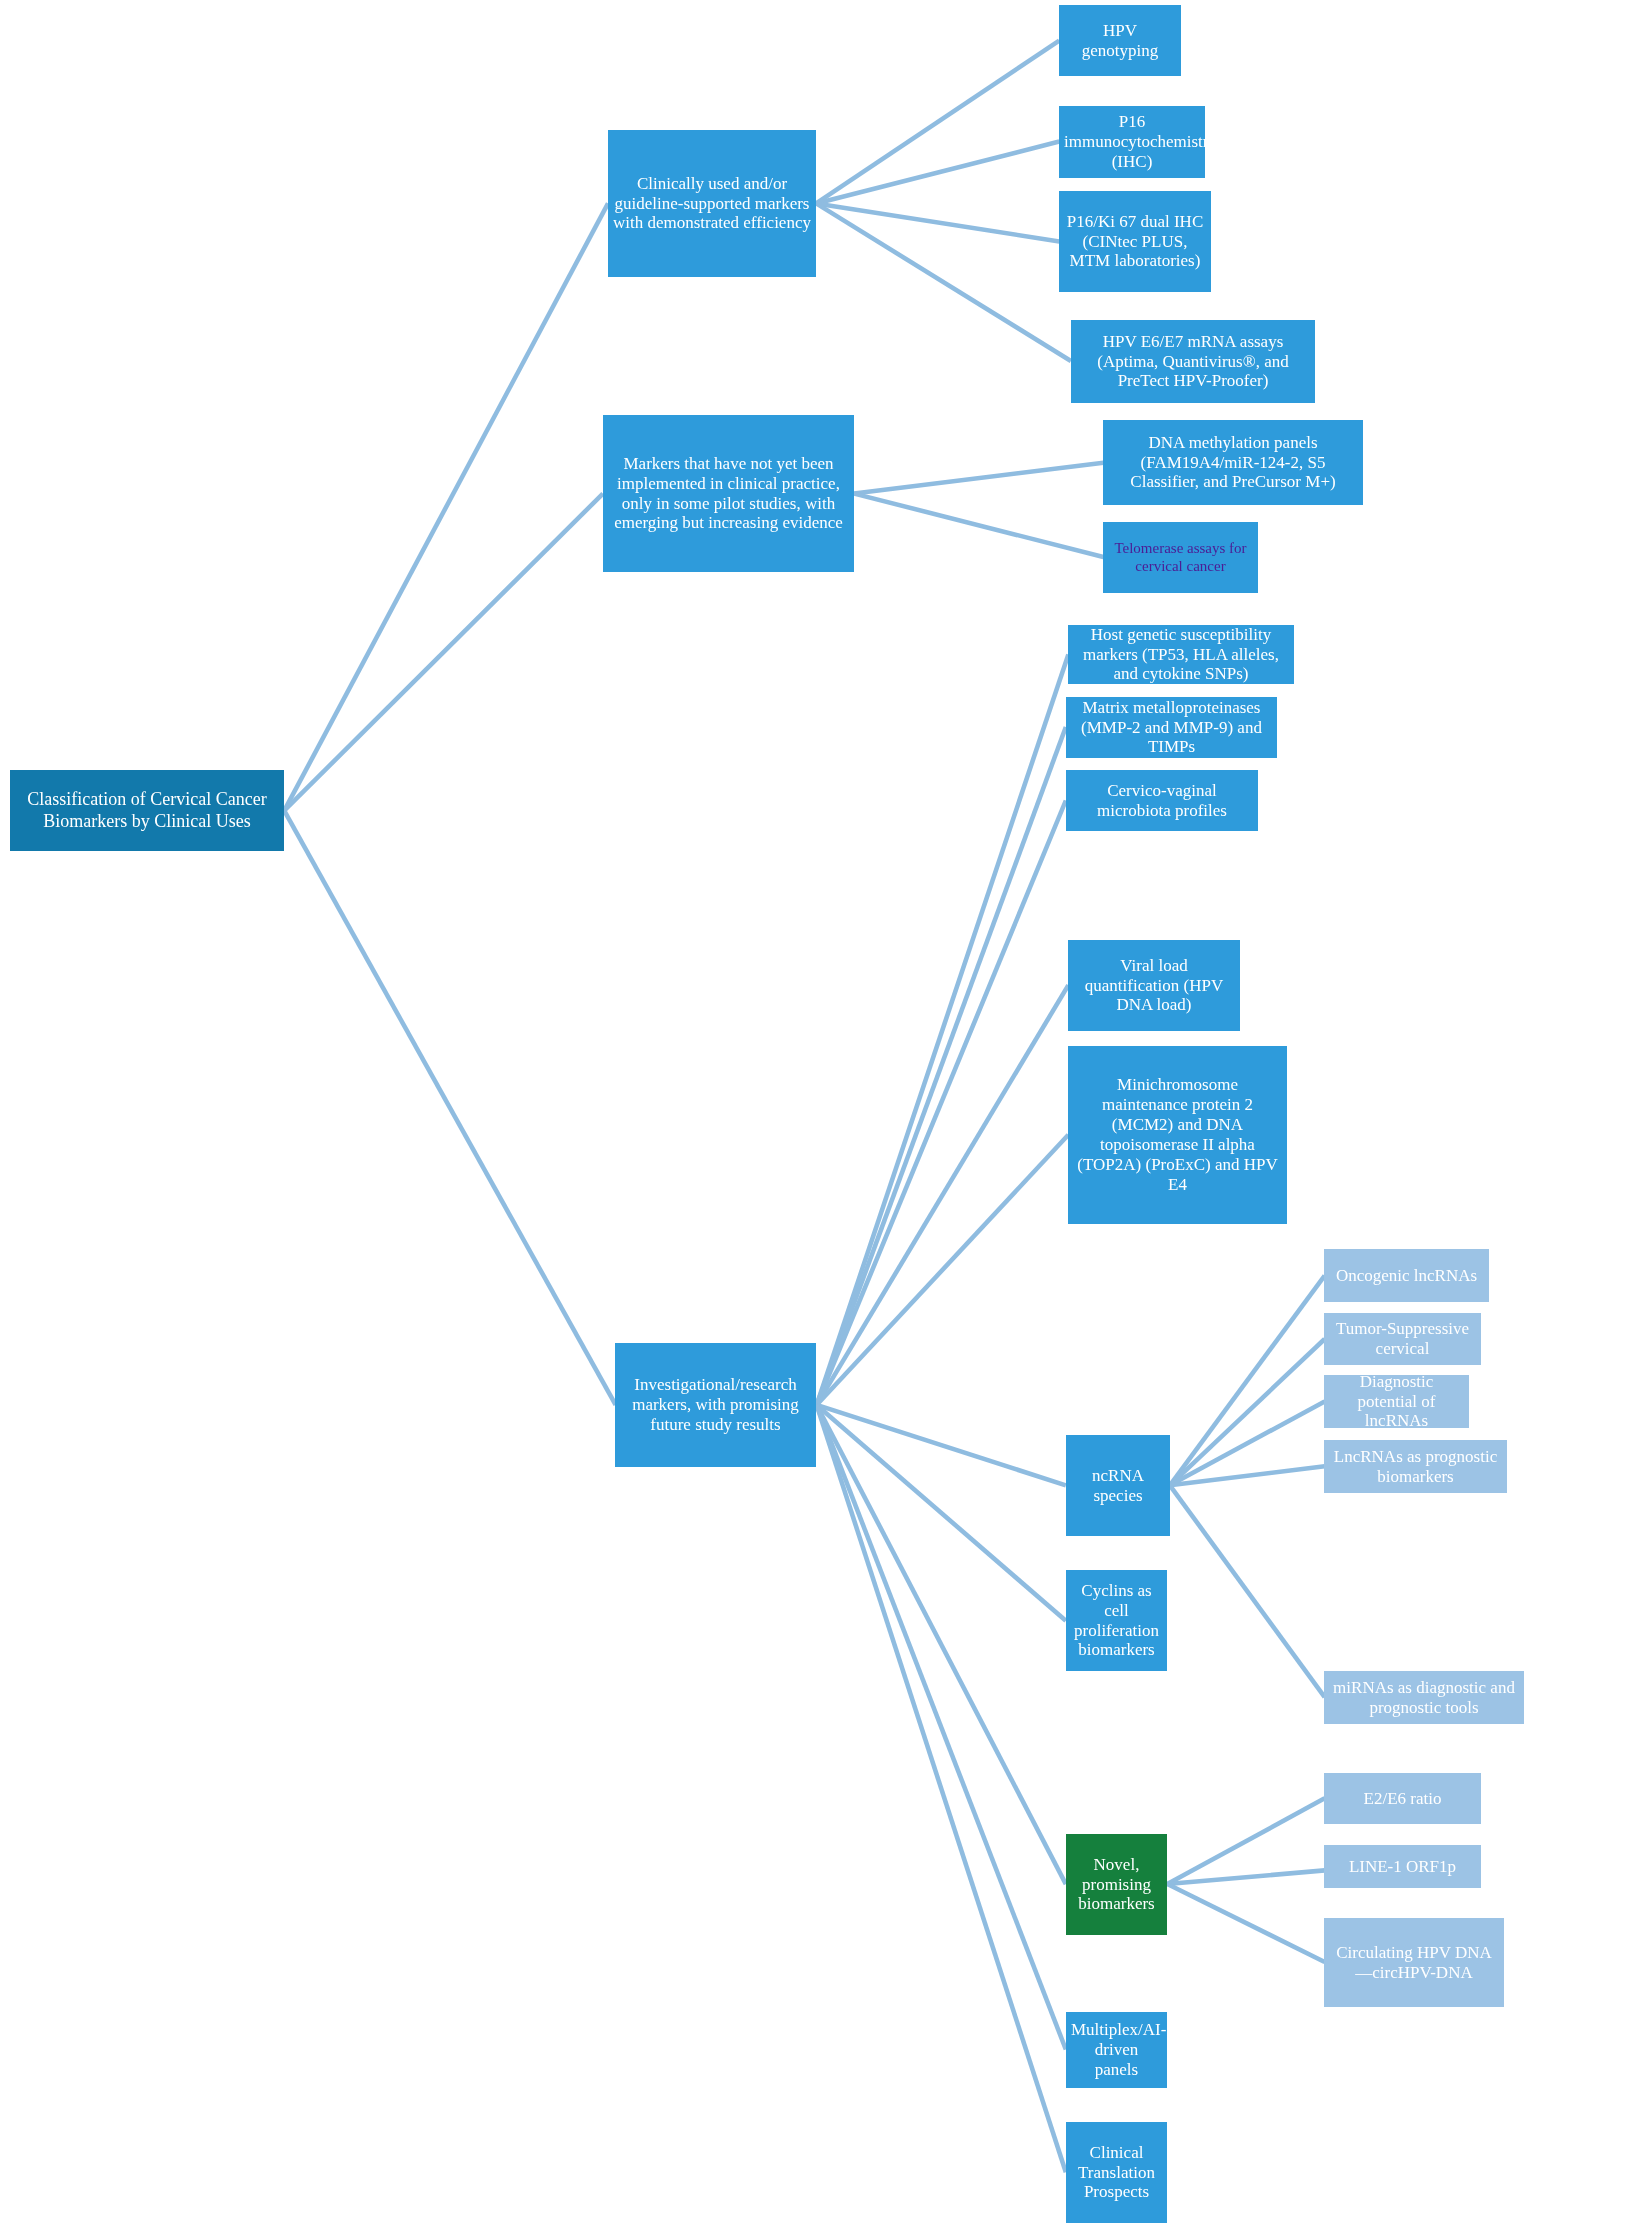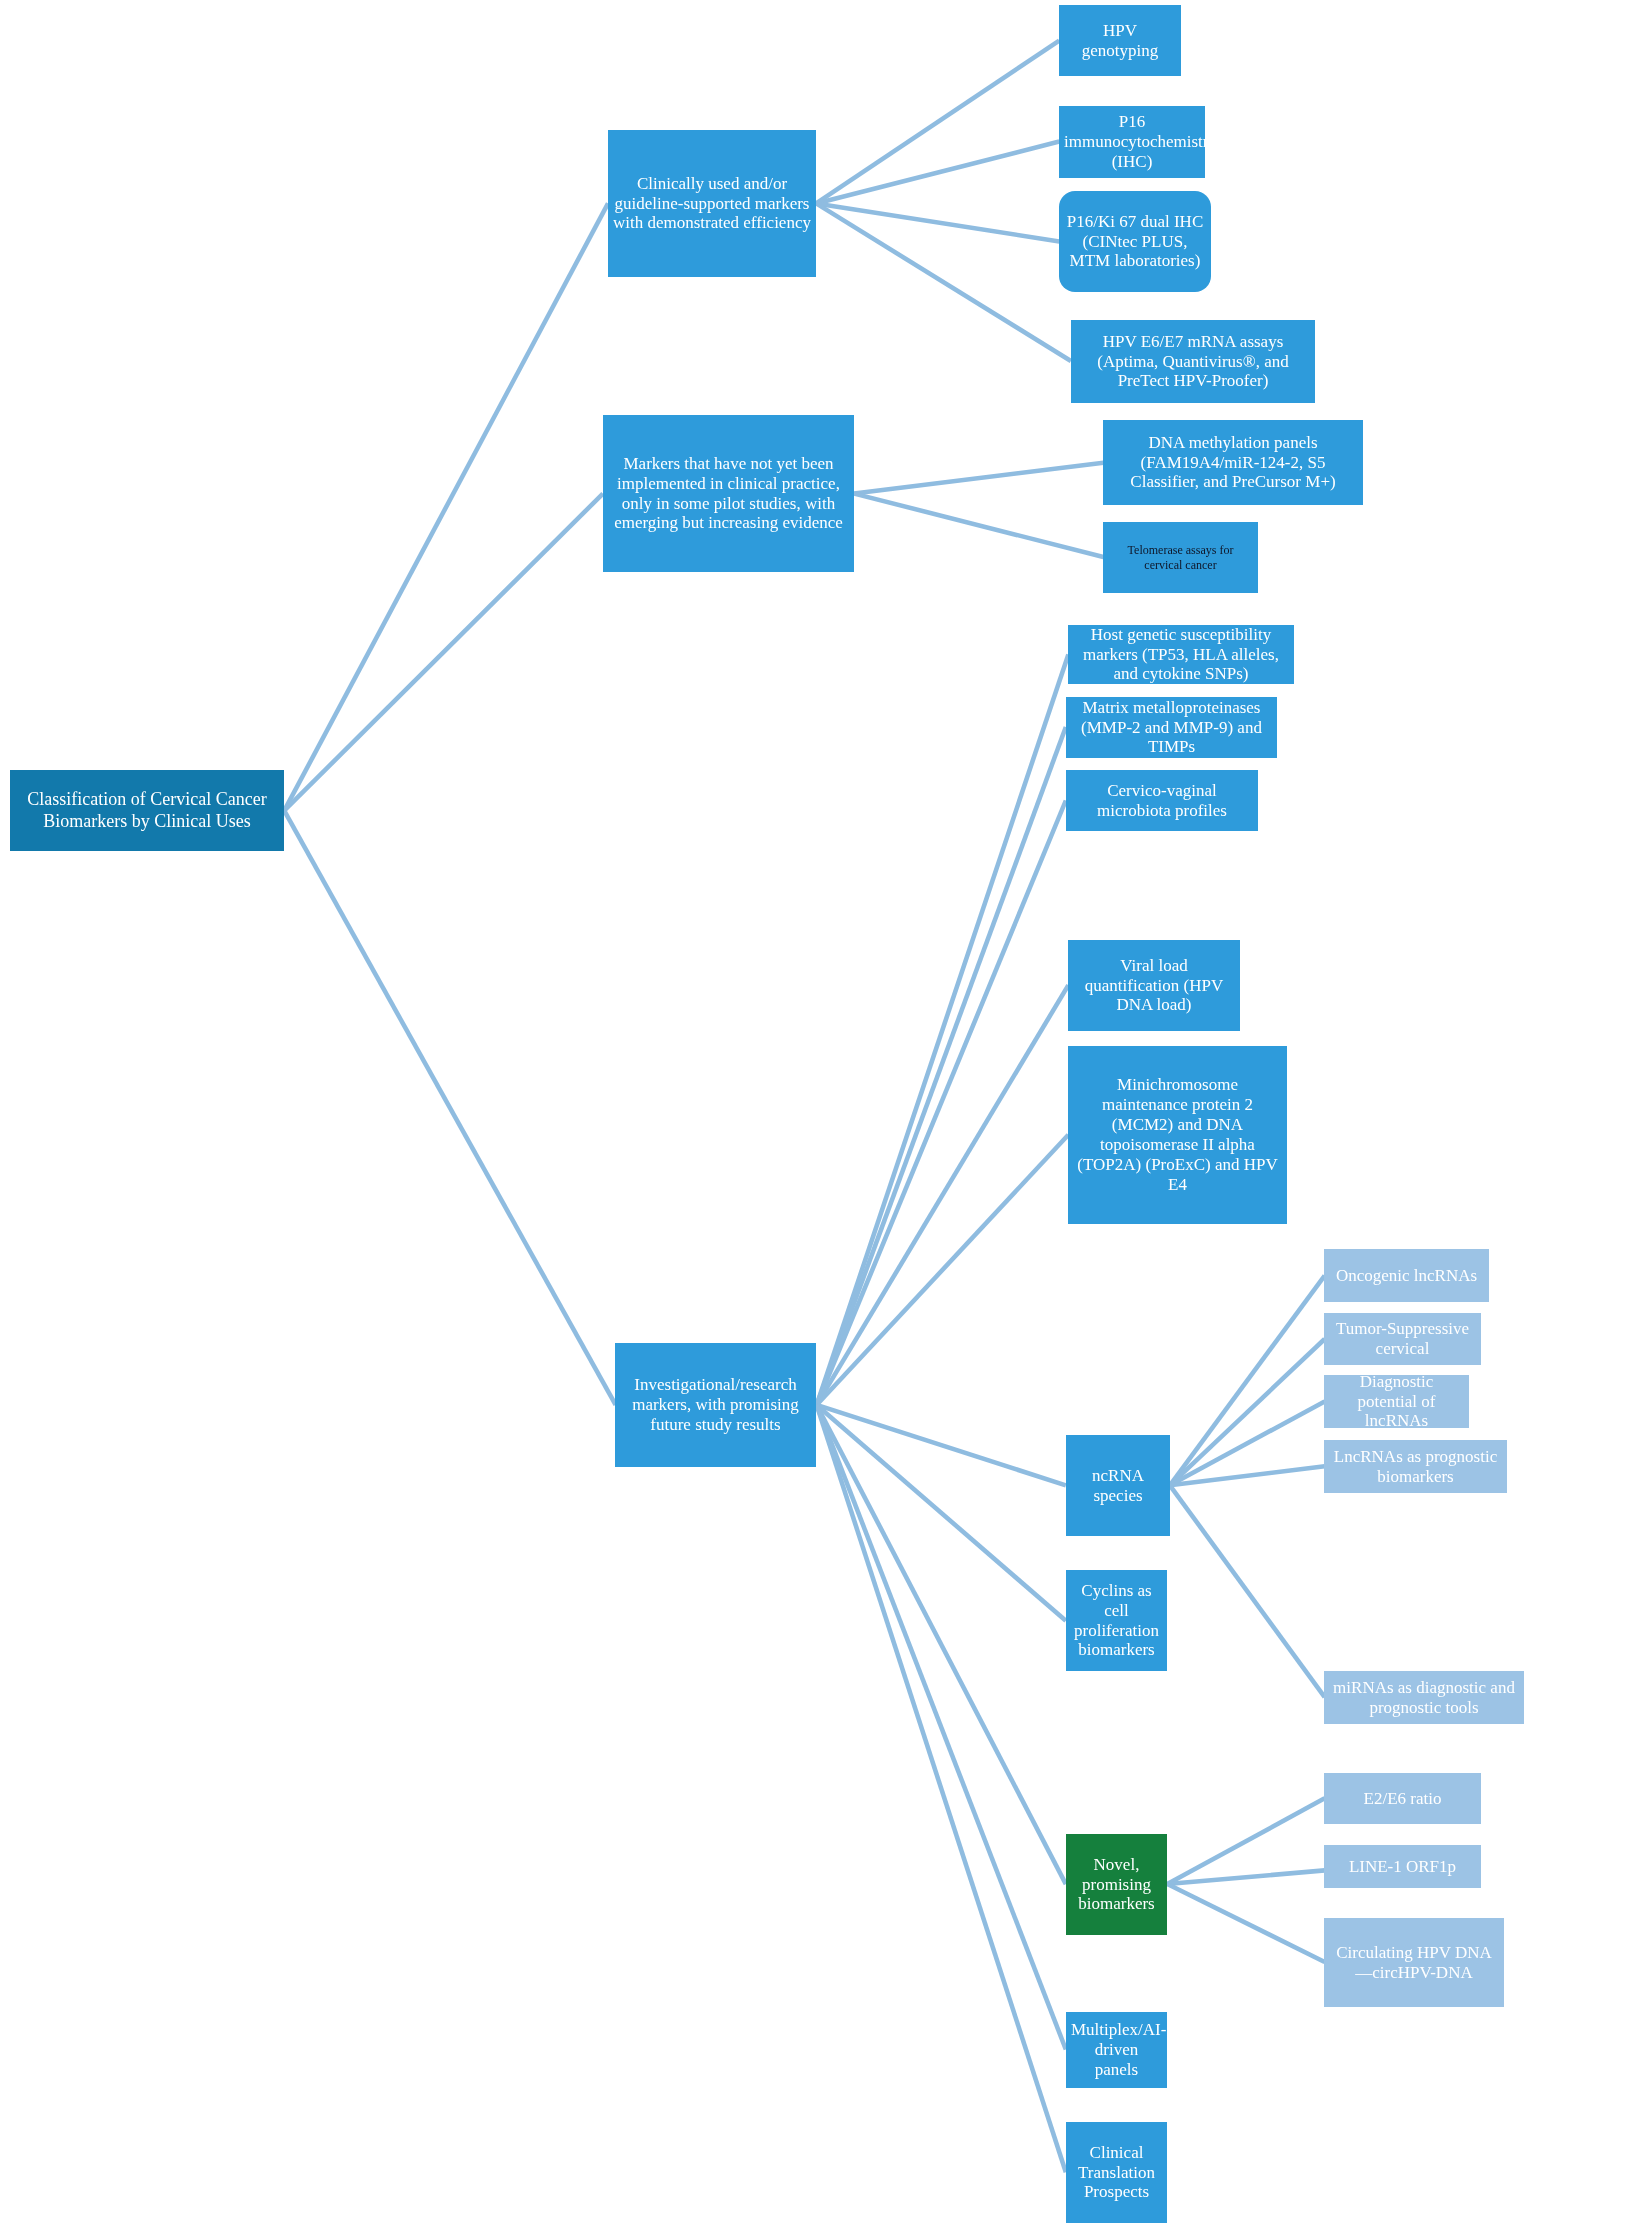--- a/index.html
+++ b/index.html
@@ -49,33 +49,33 @@
     </div>
     <div class="node" style="left: 10px; top: 770px; width: 274px; height: 81px; font-size: 18px; background: rgb(18, 121, 171); color: rgb(255, 255, 255);">
       <span>Classification of Cervical Cancer Biomarkers by Clinical Uses</span>
     </div>
     <div class="node" style="left: 1059px; top: 5px; width: 122px; height: 71px; font-size: 17px; background: rgb(46, 155, 219); color: rgb(255, 255, 255);">
       <span>HPV genotyping</span>
     </div>
     <div class="node" style="left: 1059px; top: 106px; width: 146px; height: 72px; font-size: 17px; background: rgb(46, 155, 219); color: rgb(255, 255, 255);">
       <span>P16 immunocytochemistry (IHC)</span>
     </div>
-    <div class="node" style="left: 1059px; top: 191px; width: 152px; height: 101px; font-size: 17px; background: rgb(46, 155, 219); color: rgb(255, 255, 255); border-radius: 16px;">
+    <div class="node" style="left: 1059px; top: 191px; width: 152px; height: 101px; font-size: 17px; background: rgb(46, 155, 219); color: rgb(255, 255, 255);">
       <span>P16/Ki 67 dual IHC (CINtec PLUS, MTM laboratories)</span>
     </div>
     <div class="node" style="left: 1071px; top: 320px; width: 244px; height: 83px; font-size: 17px; background: rgb(46, 155, 219); color: rgb(255, 255, 255);">
       <span>HPV E6/E7 mRNA assays (Aptima, Quantivirus®, and PreTect HPV-Proofer)</span>
     </div>
     <div class="node" style="left: 603px; top: 415px; width: 251px; height: 157px; font-size: 17px; background: rgb(46, 155, 219); color: rgb(255, 255, 255);">
       <span>Markers that have not yet been implemented in clinical practice, only in some pilot studies, with emerging but increasing evidence</span>
     </div>
     <div class="node" style="left: 1103px; top: 420px; width: 260px; height: 85px; font-size: 17px; background: rgb(46, 155, 219); color: rgb(255, 255, 255);">
       <span>DNA methylation panels (FAM19A4/miR-124-2, S5 Classifier, and PreCursor M+)</span>
     </div>
-    <div class="node" style="left: 1103px; top: 522px; width: 155px; height: 71px; font-size: 12px; background: rgb(46, 155, 219); color: #0f172a; text-align: center;">
+    <div class="node" style="left: 1103px; top: 522px; width: 155px; height: 71px; font-size: 15px; background: rgb(46, 155, 219); color: #4c1d95; text-align: center;">
       <span>Telomerase assays for cervical cancer</span>
     </div>
     <div class="node" style="left: 615px; top: 1343px; width: 201px; height: 124px; font-size: 17px; background: rgb(46, 155, 219); color: rgb(255, 255, 255);">
       <span>Investigational/research markers, with promising future study results</span>
     </div>
     <div class="node" style="left: 1068px; top: 625px; width: 226px; height: 59px; font-size: 17px; background: rgb(46, 155, 219); color: rgb(255, 255, 255);">
       <span>Host genetic susceptibility markers (TP53, HLA alleles, and cytokine SNPs)</span>
     </div>
     <div class="node" style="left: 1066px; top: 697px; width: 211px; height: 61px; font-size: 17px; background: rgb(46, 155, 219); color: rgb(255, 255, 255);">
       <span>Matrix metalloproteinases (MMP-2 and MMP-9) and TIMPs</span>

